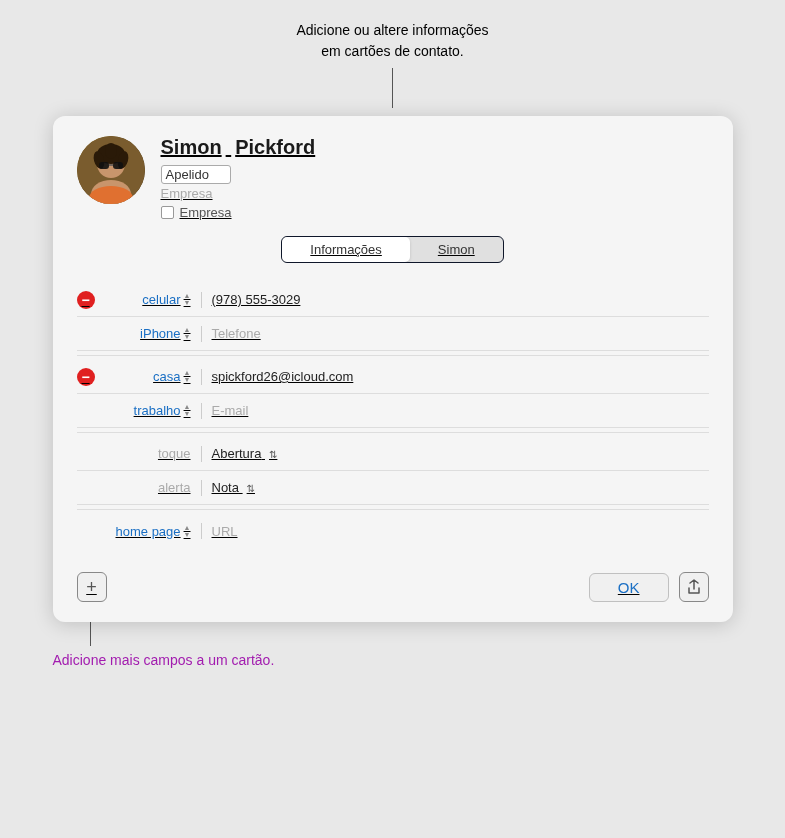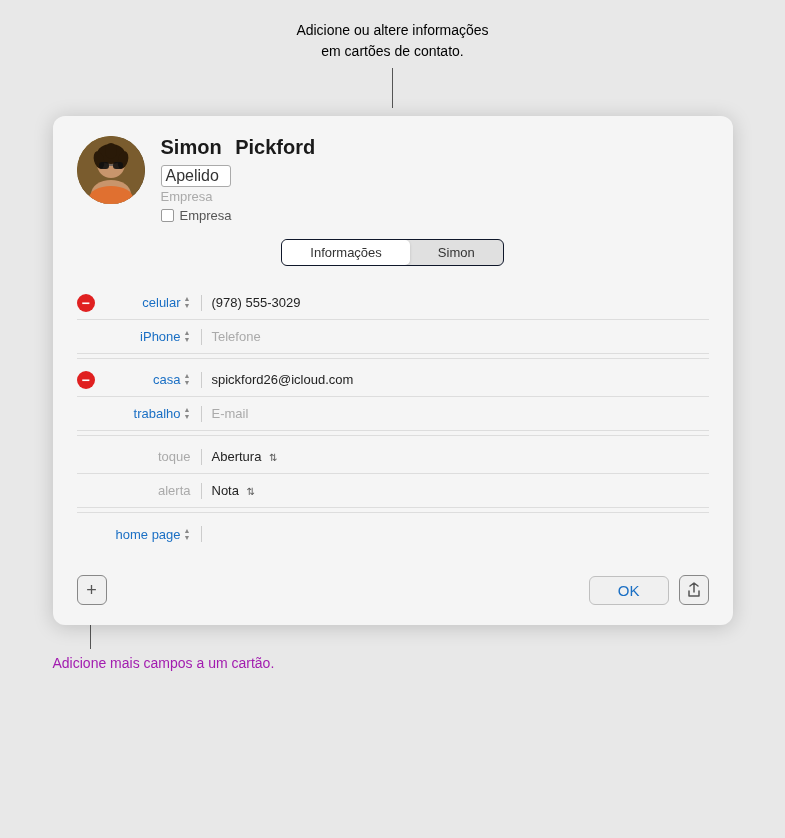--- a/index.html
+++ b/index.html
@@ -32,20 +32,21 @@
       margin: 6px auto 0;
     }
 
     .card-window {
       background: #f5f5f5;
       border-radius: 12px;
       box-shadow: 0 2px 20px rgba(0,0,0,0.18);
       width: 680px;
       padding: 20px 24px 20px 24px;
       position: relative;
+      text-decoration: underline;
     }
 
     
     .header-section {
       display: flex;
       align-items: flex-start;
       margin-bottom: 16px;
     }
 
     .avatar {
@@ -81,21 +82,21 @@
       align-items: center;
       gap: 4px;
     }
 
     .nickname-field {
       display: inline-block;
       background: #fff;
       border: 1px solid #aaa;
       border-radius: 3px;
       padding: 1px 4px;
-      font-size: 16px;
+      font-size: 13px;
       color: #333;
       margin-top: 2px;
       min-width: 70px;
     }
 
     .field-placeholder {
       font-size: 13px;
       color: #aaa;
       margin-top: 2px;
       display: block;
@@ -438,20 +439,21 @@
 
     <div class="separator-row"></div>
 
     <div class="field-row">
       <div class="remove-btn-placeholder"></div>
       <div class="field-label">
         <span>home page</span>
         <span class="stepper-icon">▲<br>▼</span>
       </div>
       <div class="field-separator"></div>
+      <div class="field-value placeholder">URL</div>
     </div>
 
   </div>
 
   <div class="bottom-bar">
     <div class="add-btn">+</div>
     <div class="btn-group">
       <button class="ok-btn">OK</button>
       <div class="share-btn">
         <svg width="16" height="16" viewBox="0 0 16 16" fill="none" xmlns="http://www.w3.org/2000/svg">

